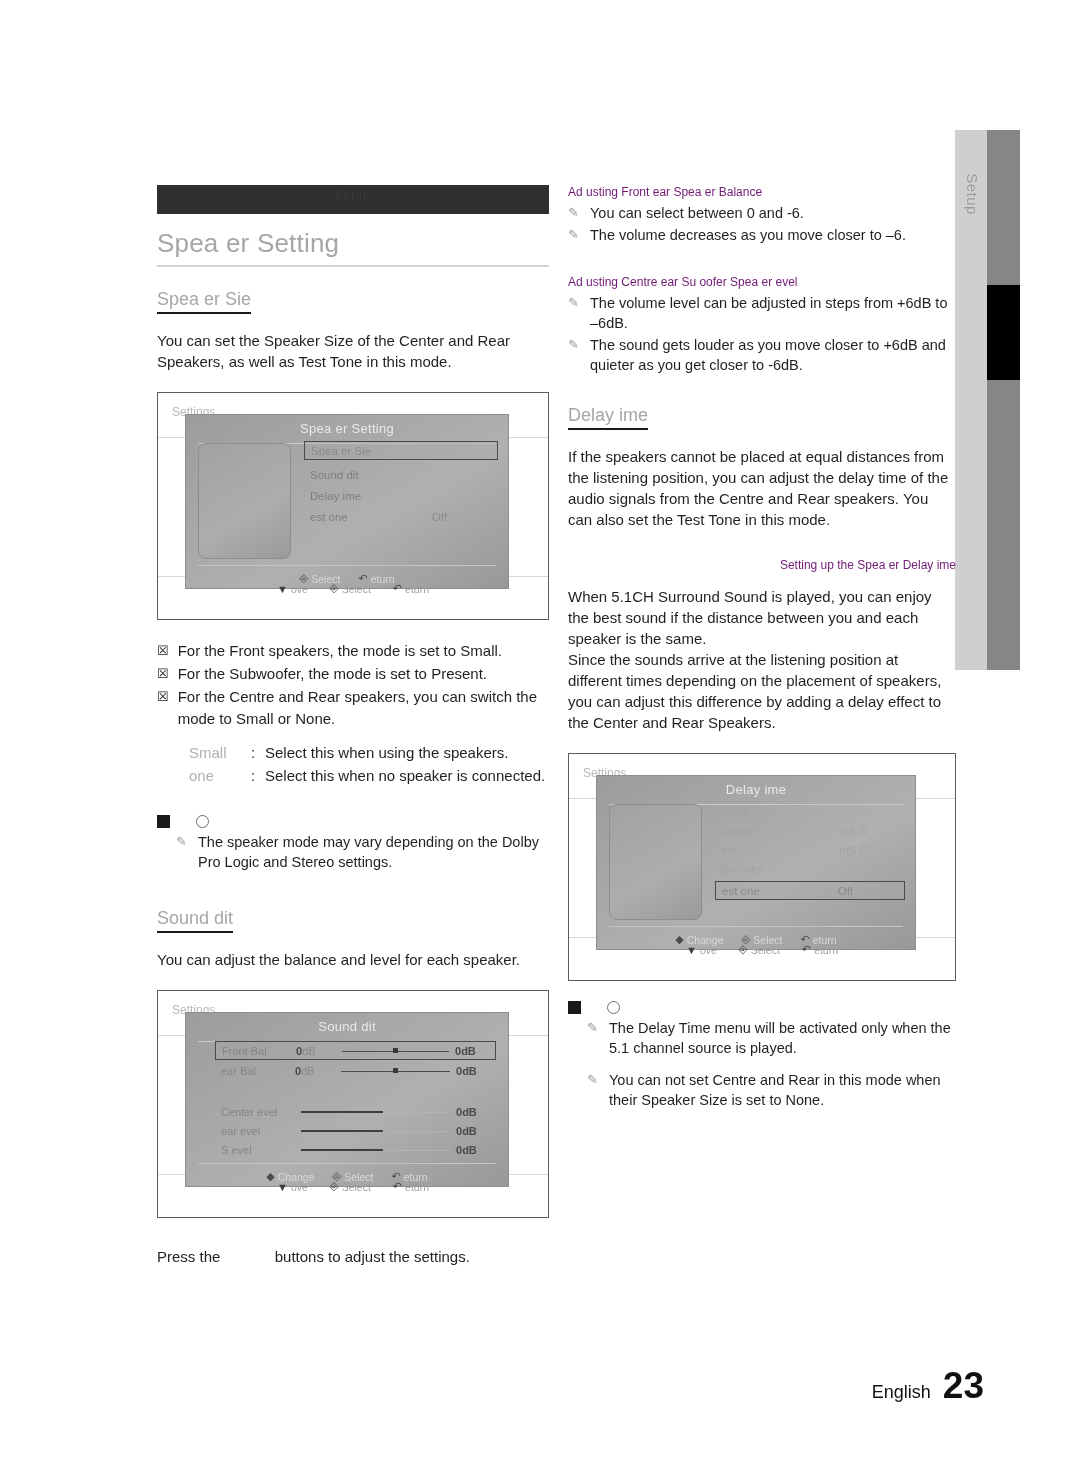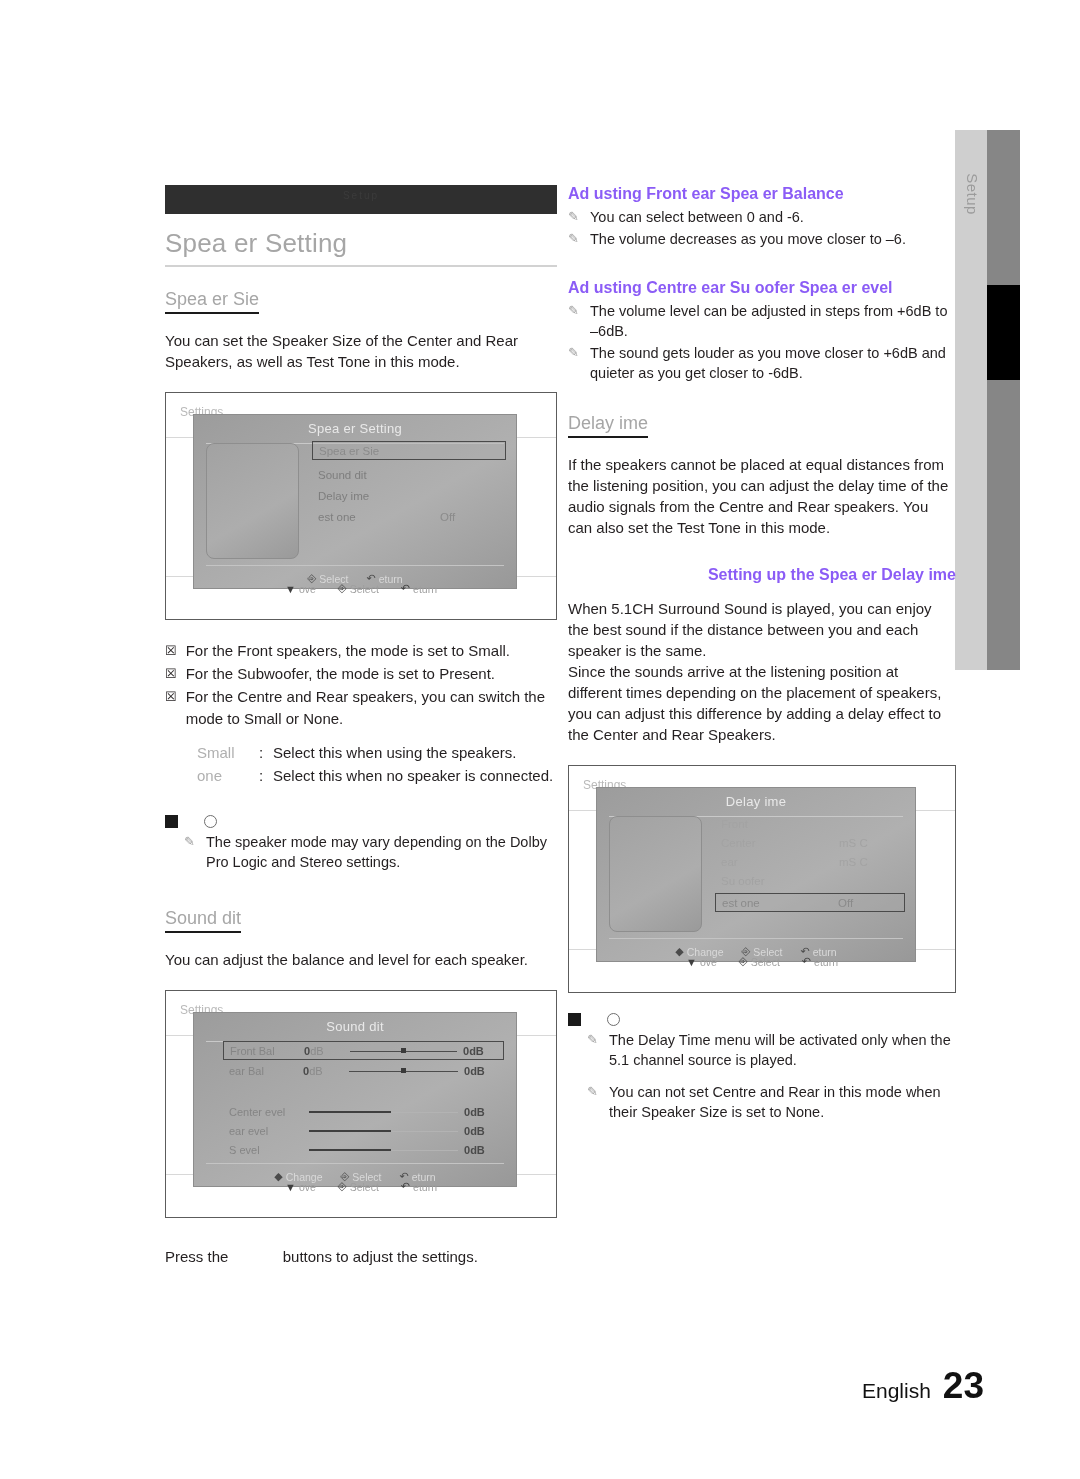--- a/index.html
+++ b/index.html
@@ -11,39 +11,39 @@
   #side-tab .band-light { position:absolute; left:0; top:0; width:32px; height:540px; background:#cfcfcf; }
   #side-tab .band-dark  { position:absolute; left:32px; top:0; width:33px; height:540px; background:#868686; }
   #side-tab .band-black { position:absolute; left:32px; top:155px; width:33px; height:95px; background:#000000; }
   #side-tab .tab-label {
     position:absolute; left:-33px; top:48px; width:100px; height:32px;
     transform:rotate(90deg); transform-origin:center center;
     font-size:15px; color:#9b9b9b; letter-spacing:.5px; text-align:center; line-height:32px;
   }
 
   
-  #col-left  { position:absolute; left:157px; top:185px; width:392px;margin-left:8px; }
+  #col-left  { position:absolute; left:157px; top:185px; width:392px; }
   #col-right { position:absolute; left:568px; top:185px; width:388px; }
 
   
   .dark-bar { height:29px; background:#2f2f2f; margin-bottom:14px; position:relative; }
   .dark-bar .bar-text {
     position:absolute; left:0; right:0; top:5px; text-align:center;
     font-size:10px; color:#3b3b3b; letter-spacing:2px;
   }
   h1.page-title {
     font-size:26px; font-weight:400; color:#a6a6a6; letter-spacing:.2px;
     padding-bottom:6px; border-bottom:2px solid #d2d2d2; margin-bottom:22px;
   }
   h2.sub-title {
     font-size:18px; font-weight:400; color:#a6a6a6; display:inline-block;
     border-bottom:2px solid #1a1a1a; padding-bottom:2px; margin-bottom:16px;
   }
   h3.minor-title {
-    font-size:16px; font-weight:700; color:#8b5cf6; margin-bottom:4px;
+    font-size:12px; font-weight:400; color:#701a75; margin-bottom:4px;
   }
 
   p.body, .body { font-size:15px; line-height:21px; color:#231f20; }
   .gap-20 { height:20px; } .gap-10 { height:10px; }
   .gap-28 { height:28px; } .gap-34 { height:34px; }
 
   
   ul.sq-list { list-style:none; }
   ul.sq-list li { font-size:15px; line-height:22px; display:flex; gap:9px; margin-bottom:1px; }
   ul.sq-list li .sq-mark { font-size:13px; line-height:22px; }
@@ -105,21 +105,21 @@
   .se-row .se-bal { flex:1; position:relative; height:10px; margin:0 6px; }
   .se-row .se-bal .ln { position:absolute; left:0; right:0; top:5px; height:1.4px; background:#4c4c4c; }
   .se-row .se-bal .kn { position:absolute; left:50%; top:2.6px; width:5px; height:5px; background:#3a3a3a; margin-left:-2.5px; }
   .se-row .se-lvl { flex:1; position:relative; height:10px; margin:0 6px; }
   .se-row .se-lvl .trk { position:absolute; left:0; right:0; top:5px; height:1.4px; background:#b3b3b3; }
   .se-row .se-lvl .fil { position:absolute; left:0; top:4.4px; width:55%; height:2.2px; background:#3f3f3f; }
   .se-row .se-db-r { width:40px; font-weight:700; color:#4a4a4a; text-align:left; }
 
   
   #footer { position:absolute; right:96px; bottom:72px; display:flex; align-items:baseline; gap:12px; }
-  #footer .lang { font-size:21px; color:#111; }
+  #footer .lang { font-size:18px; color:#111; }
   #footer .pnum { font-size:37px; font-weight:700; color:#111; }
 </style>
 </head>
 <body>
 
 <div id="side-tab">
   <div class="band-light"></div>
   <div class="band-dark"></div>
   <div class="band-black"></div>
   <div class="tab-label">Setup</div>

